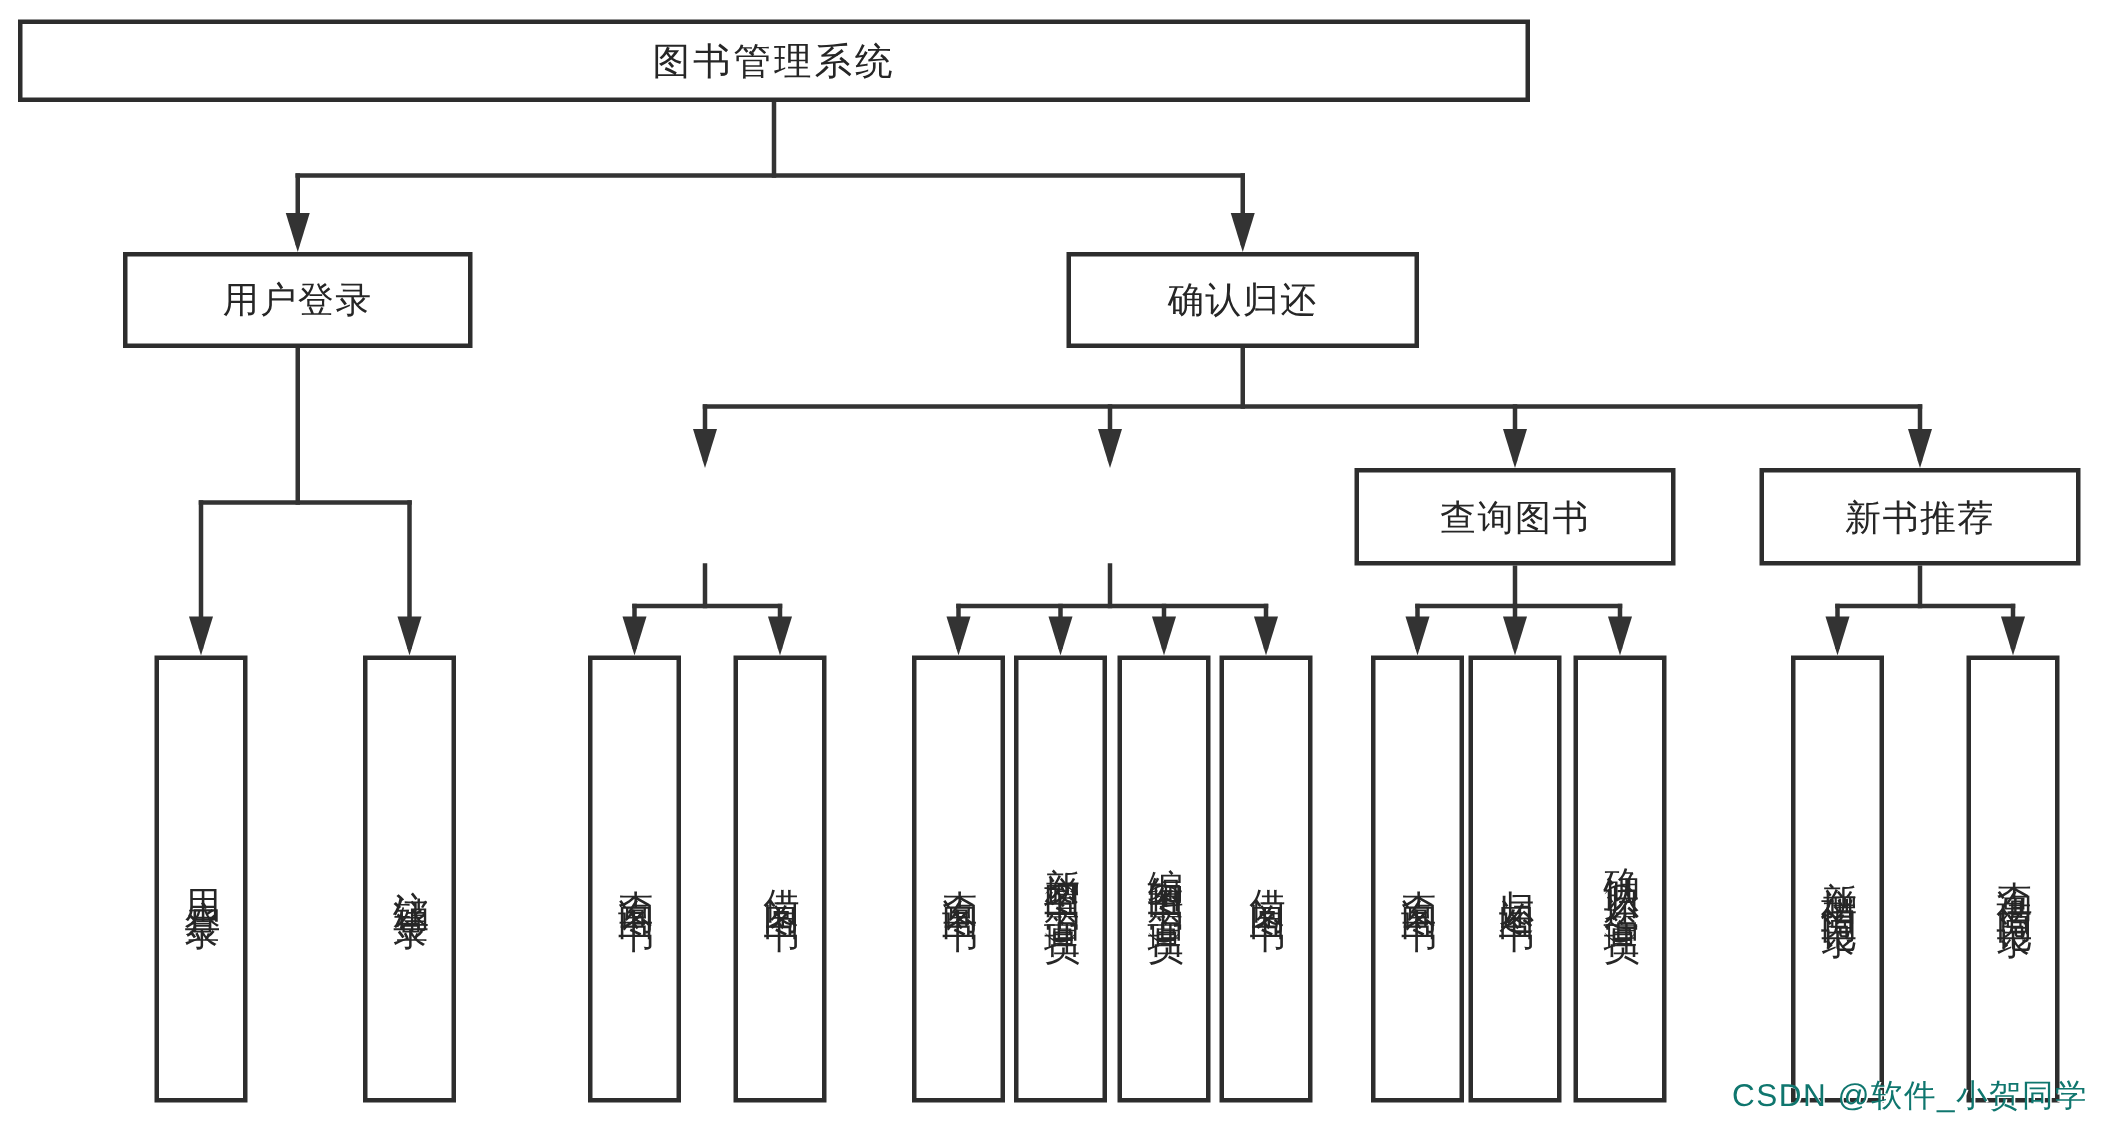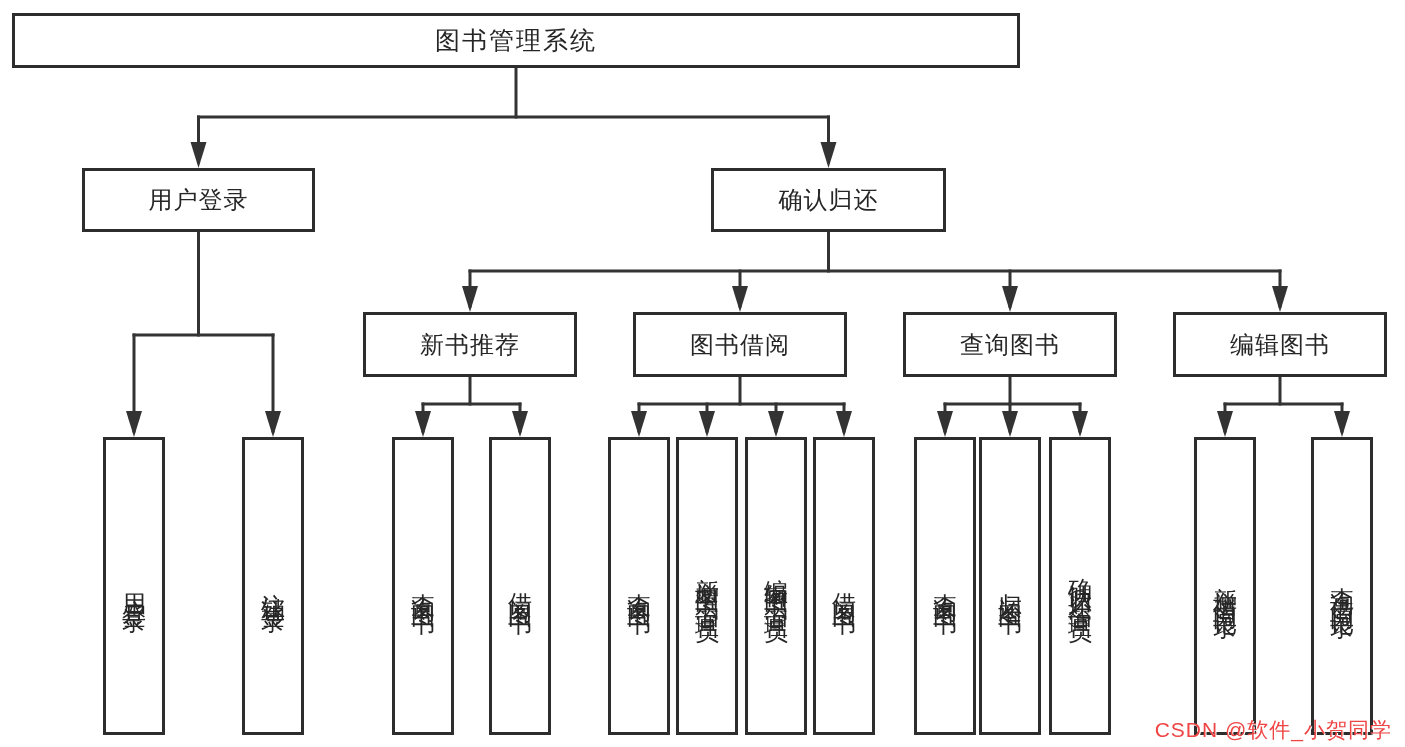--- a/index.html
+++ b/index.html
@@ -42,21 +42,21 @@
     font-size: 24px;
     line-height: 1;
     white-space: normal;
   }
   #watermark {
     position: absolute;
     top: 716px;
     right: 13px;
     z-index: 3;
     font-size: 21px;
-    color: #ef4444;
+    color: #0f766e;
     text-shadow: 1px 1px 0 #ffffff;
     letter-spacing: 1px;
   }
 </style>
 </head>
 <body>
 
 <div id="canvas">
 
   <svg id="connectors" viewBox="0 0 1405 747" xmlns="http://www.w3.org/2000/svg">
@@ -136,31 +136,25 @@
     <span class="lbl">图书管理系统</span>
   </div>
 
   <div class="box" style="left:82px;top:168px;width:233px;height:64px">
     <span class="lbl">用户登录</span>
   </div>
   <div class="box" style="left:711px;top:168px;width:235px;height:64px">
     <span class="lbl">确认归还</span>
   </div>
 
-  <div class="box" style="left:363px;top:312px;width:214px;height:65px">
+  <div class="box" style="left:903px;top:312px;width:214px;height:65px">
+    <span class="lbl">查询图书</span>
+  </div>
+  <div class="box" style="left:1173px;top:312px;width:214px;height:65px">
     <span class="lbl">新书推荐</span>
-  </div>
-  <div class="box" style="left:633px;top:312px;width:214px;height:65px">
-    <span class="lbl">图书借阅</span>
-  </div>
-  <div class="box" style="left:903px;top:312px;width:214px;height:65px">
-    <span class="lbl">查询图书</span>
-  </div>
-  <div class="box" style="left:1173px;top:312px;width:214px;height:65px">
-    <span class="lbl">编辑图书</span>
   </div>
 
   <div class="box leaf" style="left:103px;top:437px;width:62px;height:298px">
     <span class="lbl">用户登录</span>
   </div>
   <div class="box leaf" style="left:242px;top:437px;width:62px;height:298px">
     <span class="lbl">注销登录</span>
   </div>
 
   <div class="box leaf" style="left:392px;top:437px;width:62px;height:298px">

